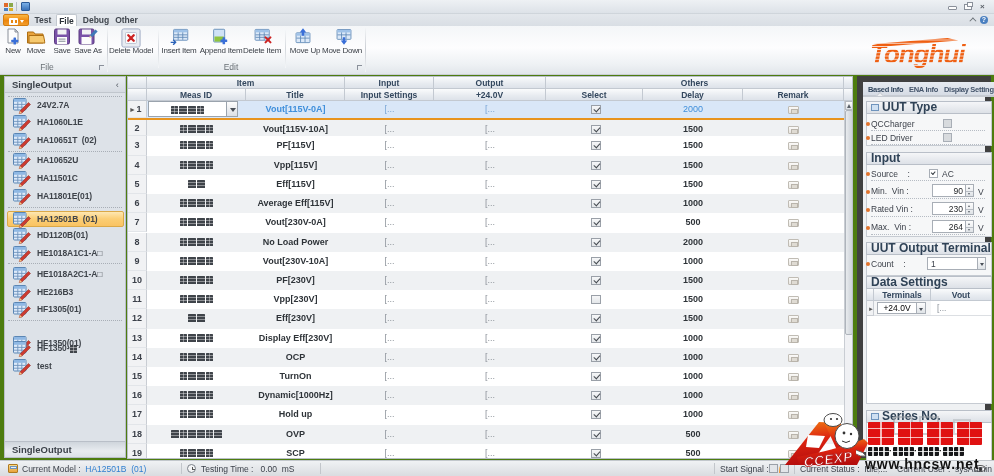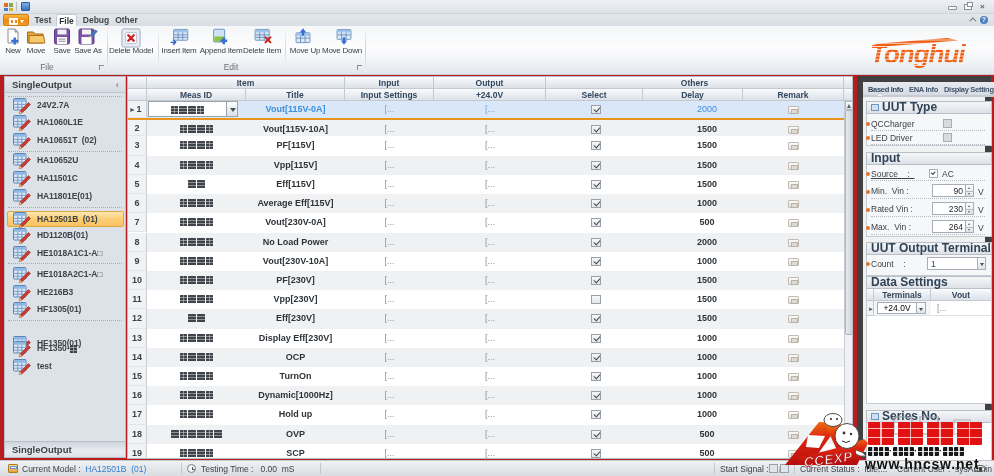--- a/index.html
+++ b/index.html
@@ -20,42 +20,42 @@
 #appbtn { position:absolute; left:3px; top:0px; width:26px; height:12px; background:linear-gradient(#fbb843,#f19118 45%,#ec860e 55%,#f29d2c); border-radius:2px; border:1px solid #d37c10; }
 
 #ribbon { left:0; top:26px; width:994px; height:49px; background:linear-gradient(#f4f6f8,#fdfdfe 45%,#eef1f4 80%,#e2e6eb); border-bottom:1px solid #c9ced5; }
 .rlabel { position:absolute; top:20px; font-size:8px; letter-spacing:-0.25px; color:#3c4148; white-space:nowrap; transform:translateX(-50%); }
 .ricon { position:absolute; top:2px; transform:translateX(-50%); }
 .gcaption { position:absolute; top:36px; height:11px; font-size:8.5px; color:#6a7076; transform:translateX(-50%); }
 .gsep { position:absolute; top:2px; width:1px; height:44px; background:linear-gradient(#f2f4f6,#c9cdd3,#f2f4f6); }
 .ssep { position:absolute; top:4px; width:1px; height:38px; background:linear-gradient(#f4f6f8,#d4d8dd,#f4f6f8); }
 
 
-#main { left:0; top:75px; width:994px; height:385px; background:#b91c1c; }
+#main { left:0; top:75px; width:994px; height:385px; background:#4d7c0f; }
 
 #sidebar { position:absolute; left:4px; top:1px; width:122px; height:382px; background:#dde2e8; border:1px solid #b9bfc8; }
 #sbhead { position:absolute; left:0; top:0; width:120px; height:16px; background:linear-gradient(#e8ecf0,#d6dbe2); border-bottom:1px solid #c0c6cd; font-size:9.5px; font-weight:bold; color:#3b4149; line-height:16px; padding-left:7px; }
 .sbitem { position:absolute; left:1px; width:118px; height:17px; font-size:8.5px; letter-spacing:-0.1px; font-weight:bold; color:#3f444b; line-height:17px; }
 .sbitem .txt { position:absolute; left:31px; top:0; white-space:nowrap; }
 .sbicon { position:absolute; left:7px; top:1px; }
 .sbsep { position:absolute; left:3px; width:114px; border-top:1px dotted #a8aeb6; }
 #sbhl { position:absolute; left:2px; top:134px; width:117px; height:16px; background:linear-gradient(#fee7b2,#fbce74 50%,#fac363); border:1px solid #dba948; border-radius:2px; }
 .sbbar { position:absolute; left:0; width:120px; height:16px; border-top:1px solid #b9bfc8; font-size:9.5px; font-weight:bold; color:#3b4149; line-height:15px; padding-left:7px; }
 
 #grid { position:absolute; left:127px; top:1px; width:726px; height:383px; background:#fff; border:1px solid #b9bfc8; overflow:hidden; }
 .hcell { position:absolute; background:linear-gradient(#fafbfc,#e7ebf0 60%,#dde2e9); border-right:1px solid #c3c9d1; border-bottom:1px solid #c3c9d1; font-size:8.5px; font-weight:bold; color:#33475e; text-align:center; line-height:12px; }
 .row { position:absolute; left:0; width:716px; height:19px; }
 .row.alt { background:#eff1f3; }
 .rn { position:absolute; left:0; top:0; width:19px; height:19px; background:#f1f2f4; border-right:1px solid #c9cdd3; border-bottom:1px solid #e2e5e9; font-size:9px; font-weight:bold; color:#3c414a; text-align:center; line-height:19px; }
 .cell { position:absolute; top:0; height:100%; font-size:9px; font-weight:bold; color:#2e3338; text-align:center; line-height:19px; white-space:nowrap; }
 .c1 { left:19px; width:99px; }
 .c2 { left:118px; width:99px; }
 .c3 { left:217px; width:89px; }
 .c4 { left:306px; width:112px; }
-.c6 { left:529px; width:100px; }
+.c6 { left:515px; width:100px; }
 .dots { color:#8d939b; font-weight:normal; }
 .cb { position:absolute; left:463px; top:5px; width:10px; height:9px; background:linear-gradient(#f6f7f8,#e3e6e9); border:1px solid #9aa0a8; }
 .cb.chk:before { content:""; position:absolute; left:1.5px; top:1px; width:4.5px; height:3px; border-left:1.6px solid #454a50; border-bottom:1.6px solid #454a50; transform:rotate(-48deg); }
 .remic { position:absolute; left:660px; top:6px; width:11px; height:8px; background:linear-gradient(#fbfaf8,#e8e5e0); border:1px solid #c0bcb4; border-radius:1px; }
 .remic:before { content:""; position:absolute; left:2px; top:2px; width:5px; height:3px; border:1px solid #b9b4ab; background:#dfdbd3; }
 
 #panel { position:absolute; left:857px; top:1px; width:134px; height:382px; background:#eff1f3; border:6px solid #404040; }
 .ptab { position:absolute; top:1px; height:13px; font-size:7.5px; letter-spacing:-0.3px; font-weight:bold; color:#33475e; line-height:13px; white-space:nowrap; }
 .pgh { position:absolute; left:3px; width:126px; height:13px; background:linear-gradient(#f5f6f8,#dde1e7); border:1px solid #b9bfc8; font-size:12px; font-weight:bold; color:#2f4256; line-height:11px; padding-left:4px; white-space:nowrap; }
 .pbox { position:absolute; left:3px; width:126px; background:#f6f7f8; border:1px solid #c6cbd2; border-top:none; }
@@ -648,21 +648,21 @@
 <div class="ptab" style="left:5px;">Based Info</div>
 <div class="ptab" style="left:46px;color:#44546a;">ENA Info</div>
 <div class="ptab" style="left:81px;color:#44546a;">Display Settings</div>
 <div style="position:absolute;left:0;top:14px;width:132px;height:1px;background:#c6cbd2;"></div>
 <div class="pgh" style="top:19px;"><span style="display:inline-block;width:8px;height:7px;background:#cfe0f2;border:1px solid #6f94bd;margin-right:3px;"></span>UUT Type</div>
 <div class="pbox" style="top:32px;height:32px;"></div>
 <div class="prow" style="top:35px;"><span class="bullet"></span>QCCharger<span class="pcb" style="left:72px;background:#d8dbde;"></span></div>
 <div class="prow" style="top:49px;"><span class="bullet"></span>LED Driver<span class="pcb" style="left:72px;background:#d8dbde;"></span></div>
 <div class="pgh" style="top:70px;">Input</div>
 <div class="pbox" style="top:83px;height:72px;"></div>
-<div class="prow" style="top:85px;text-decoration:underline;"><span class="bullet"></span>Source&nbsp;&nbsp;&nbsp;&nbsp;:&nbsp;&nbsp; <span class="pcb" style="left:58px;background:#fff;">
+<div class="prow" style="top:85px;"><span class="bullet"></span>Source&nbsp;&nbsp;&nbsp;&nbsp;:&nbsp;&nbsp; <span class="pcb" style="left:58px;background:#fff;">
           <span style="position:absolute;left:1px;top:0.5px;width:4px;height:2.5px;border-left:1.5px solid #3a4046;border-bottom:1.5px solid #3a4046;transform:rotate(-48deg);"></span>
         </span><span style="position:absolute;left:71px;">AC</span></div>
 <div class="prow" style="top:102px;height:15px;"><span class="bullet" style="top:6px;"></span>Min.&nbsp; Vin :<span class="spin" style="left:61px;width:34px;">90</span><span class="spinbtns" style="left:95px;">
           <i></i>
         </span><span class="vunit" style="left:107px;">V</span></div>
 <div class="prow" style="top:120px;height:15px;"><span class="bullet" style="top:6px;"></span>Rated Vin :<span class="spin" style="left:61px;width:34px;">230</span><span class="spinbtns" style="left:95px;">
           <i></i>
         </span><span class="vunit" style="left:107px;">V</span></div>
 <div class="prow" style="top:138px;height:15px;"><span class="bullet" style="top:6px;"></span>Max.&nbsp; Vin :<span class="spin" style="left:61px;width:34px;">264</span><span class="spinbtns" style="left:95px;">
           <i></i>

